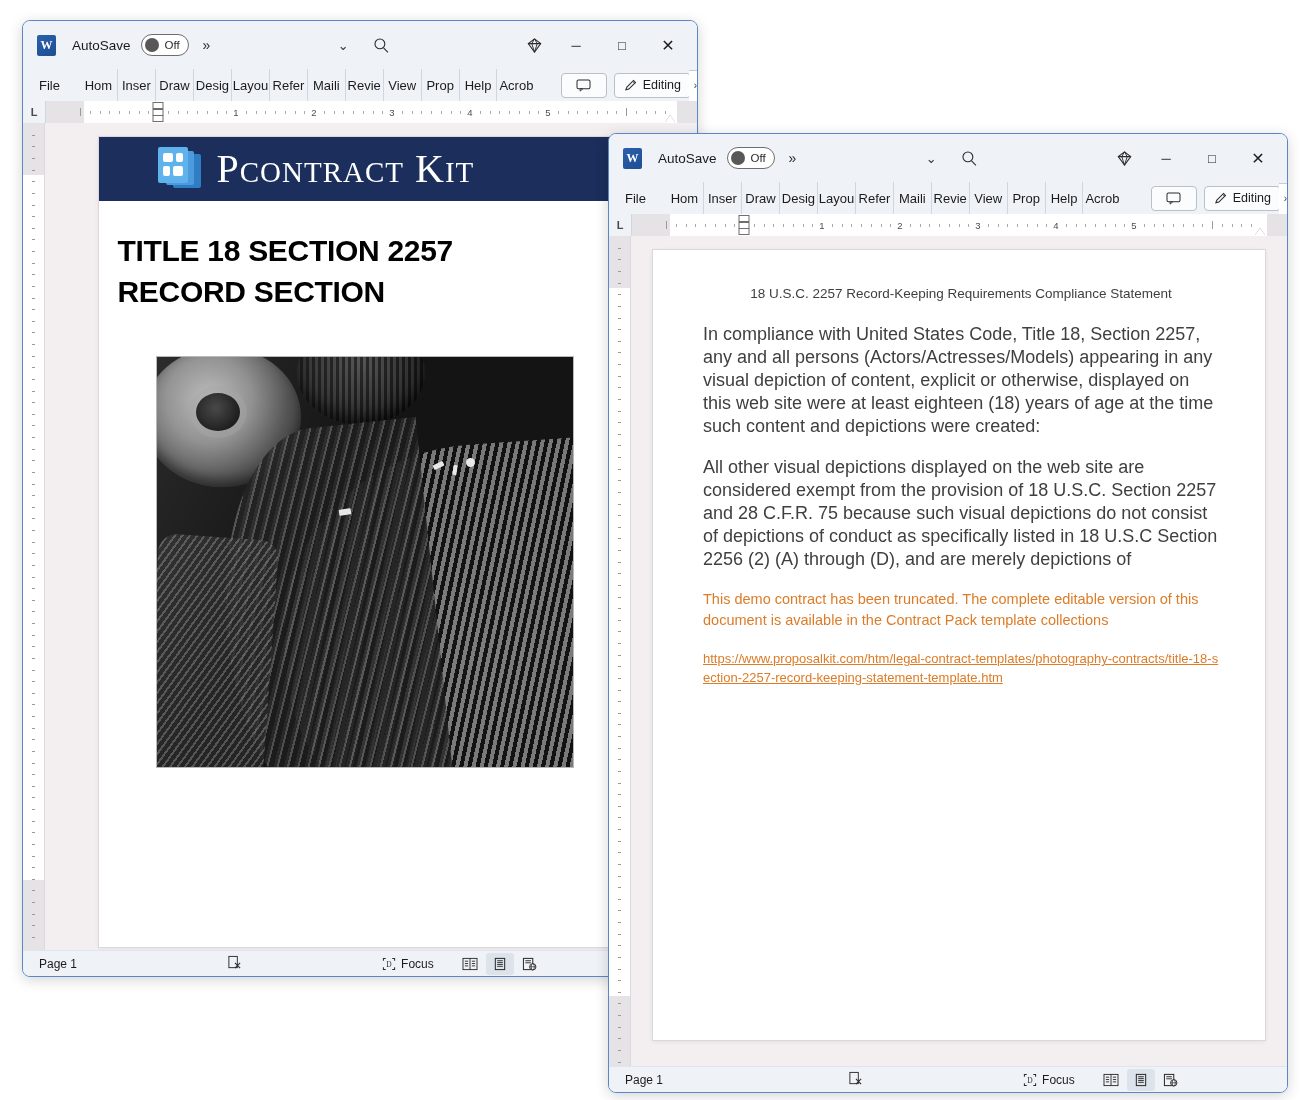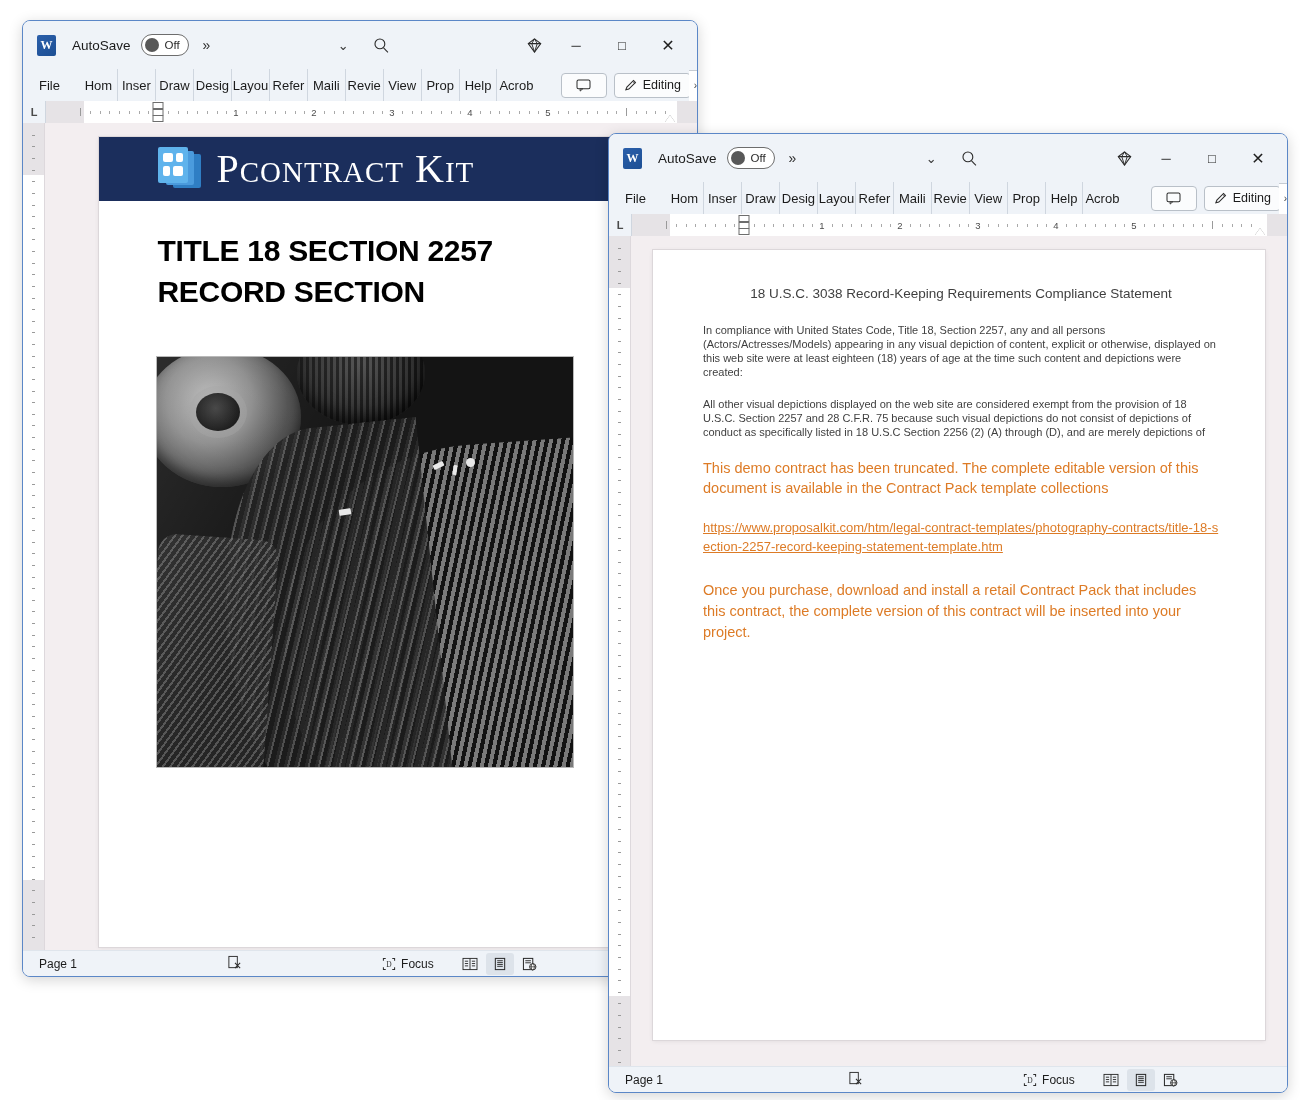--- a/index.html
+++ b/index.html
@@ -219,21 +219,21 @@
     line-height: 1;
     white-space: nowrap;
   }
   .logo-text .sm { font-size: 29px; }
   .doc1-title {
     font-family: "Liberation Sans", sans-serif;
     font-weight: bold;
     font-size: 30px;
     line-height: 1.35;
     color: #000;
-    margin: 30px 0 0 59px;
+    margin: 30px 0 0 19px;
     letter-spacing: -0.3px;
   }
   .photo-wrap { margin: 44px 0 0 57px; }
   .photo {
     width: 418px; height: 412px;
     border: 1px solid #b9b9b9;
     position: relative; overflow: hidden;
     background: #1a1a1a;
   }
   .photo .ph-base {
@@ -296,21 +296,21 @@
   }
 
   
   .doc2 { padding: 36px 46px 0 50px; }
   .d2-heading {
     text-align: center;
     font-size: 13.5px; color: #3f3f3f;
     margin-bottom: 22px;
   }
   .d2-para {
-    font-size: 11px; color: #3f3f3f; line-height: 1.28;
+    font-size: 18px; color: #3f3f3f; line-height: 1.28;
     margin-bottom: 18px;
   }
   .d2-demo {
     text-align: center;
     color: #dd7b26;
     font-size: 21px; font-weight: bold;
     margin: 36px 0 22px 0;
   }
   .d2-orange {
     color: #dd7b26; font-size: 14.5px; line-height: 1.42; margin-bottom: 20px;
@@ -857,26 +857,25 @@
           <div class="tk minor" style="top: 767.45px;"></div>
           <div class="tk minor" style="top: 779.075px;"></div>
           <div class="tk minor" style="top: 790.7px;"></div>
           <div class="tk minor" style="top: 802.325px;"></div>
           <div class="tk minor" style="top: 813.95px;"></div>
           <div class="tk minor" style="top: 825.575px;"></div>
         </div>
       <div class="canvas">
         <div class="page clipbox" style="width:612px;height:790px;">
           <div class="doc2">
-            <div class="d2-heading">18 U.S.C. 3038 Record-Keeping Requirements Compliance Statement</div>
+            <div class="d2-heading">18 U.S.C. 2257 Record-Keeping Requirements Compliance Statement</div>
             <div class="d2-para">In compliance with United States Code, Title 18, Section 2257, any and all persons (Actors/Actresses/Models)  appearing in any visual depiction of content, explicit or otherwise, displayed on this web site were at least eighteen (18) years of age at the time such content and depictions were created:</div>
             <div class="d2-para">All other visual depictions displayed on the web site are considered exempt from the provision of 18 U.S.C. Section 2257 and 28 C.F.R. 75 because such visual depictions do not consist of depictions of conduct as specifically listed in 18 U.S.C Section 2256 (2) (A) through (D), and are merely depictions of</div>
             <div class="d2-orange">This demo contract has been truncated. The complete editable version of this document is available in the Contract Pack template collections</div>
             <a class="d2-link" href="#">https://www.proposalkit.com/htm/legal-contract-templates/photography-contracts/title-18-section-2257-record-keeping-statement-template.htm</a>
-            <div class="d2-orange last">Once you purchase, download and install a retail Contract Pack that includes this contract, the complete version of this contract will be inserted into your project.</div>
           </div>
         </div>
       </div>
     </div>
 
     <div class="statusbar">
       <div class="sb-page">Page 1</div>
       <div class="sb-gap-a" style="width:185px;"></div>
       <div>
         <svg width="15" height="15" viewBox="0 0 16 16" aria-hidden="true">

